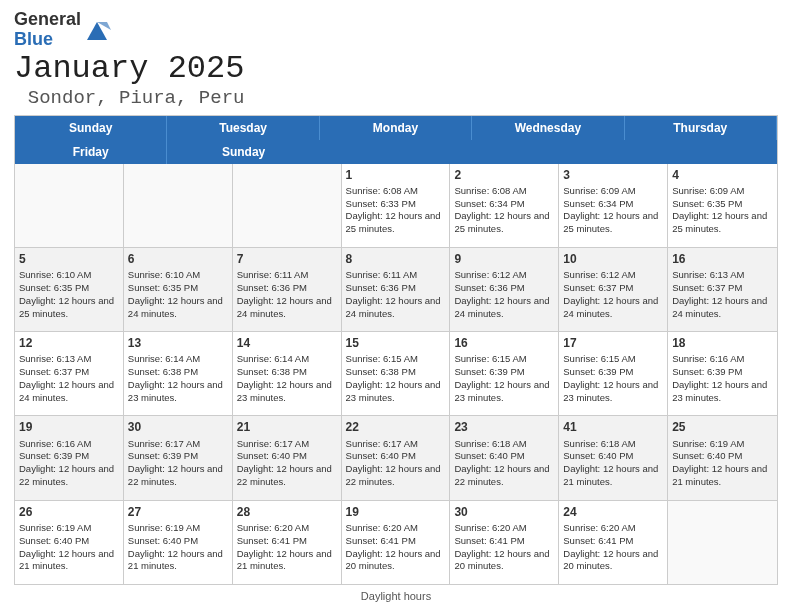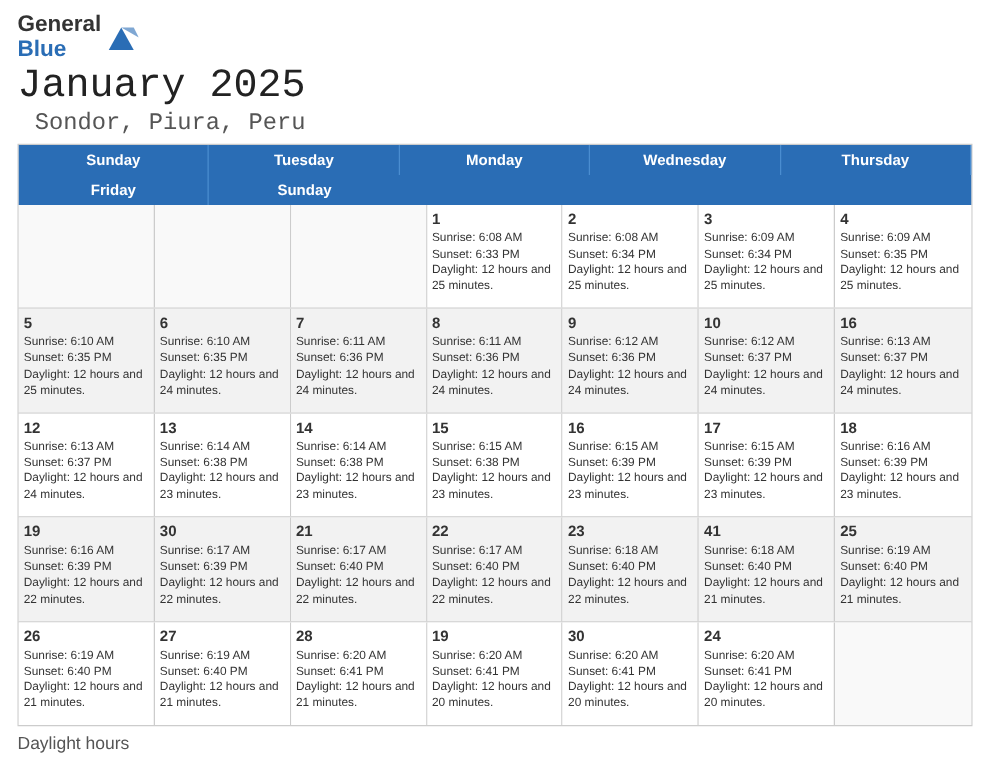--- a/index.html
+++ b/index.html
@@ -98,23 +98,23 @@
     .cal-cell.empty { background: #f9f9f9; }
     .cal-cell.alt-row { background: #f2f2f2; }
     .day-num {
       font-size: 12px;
       font-weight: bold;
       margin-bottom: 2px;
       display: block;
     }
     .footer {
       margin-top: 5px;
-      font-size: 14px;
+      font-size: 11px;
       color: #555;
-      text-align: left;
+      text-align: center;
     }
   </style>
 </head>
 <body>
 
 <div class="page">
   <div class="header">
     <div class="logo">
       <div>
         <div class="logo-text">

